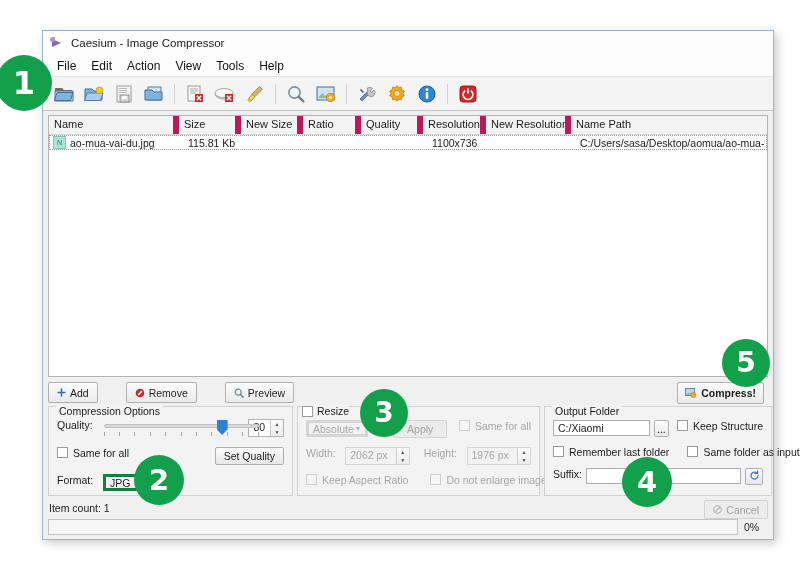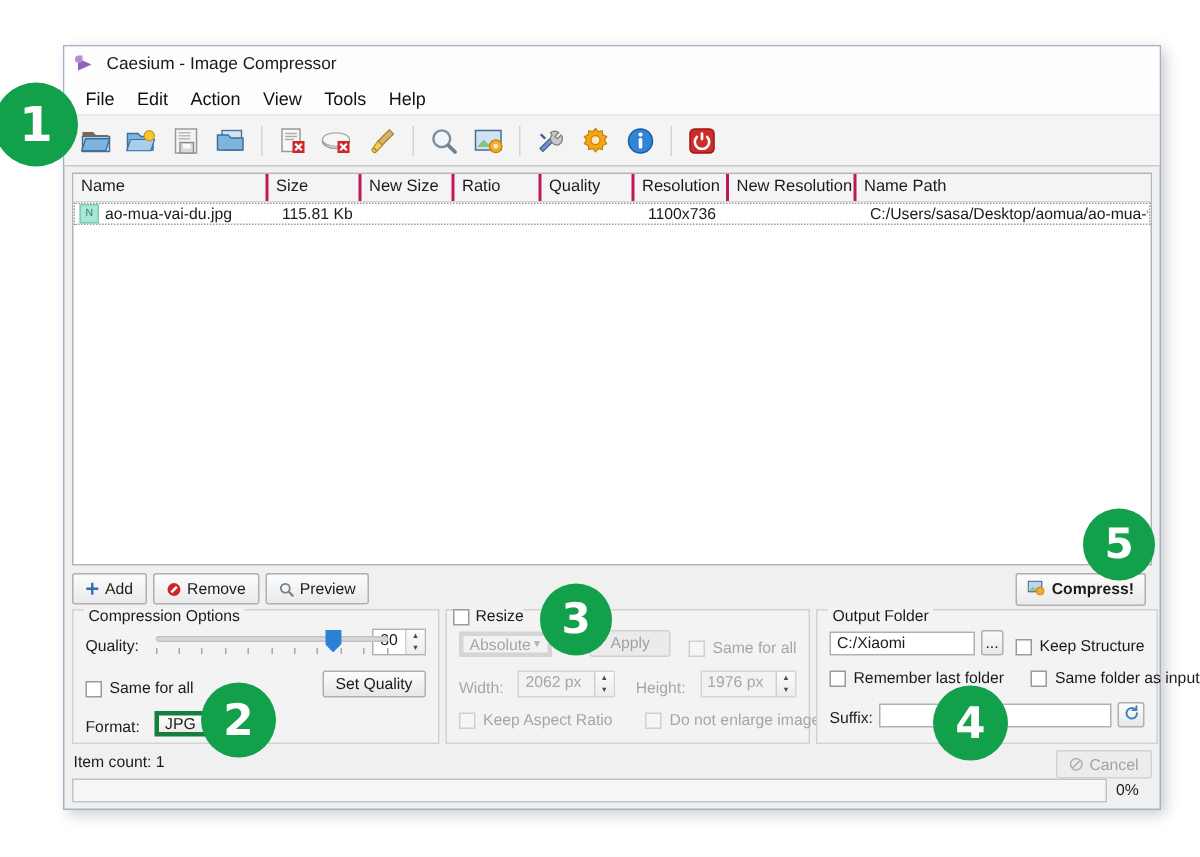--- a/index.html
+++ b/index.html
@@ -122,21 +122,21 @@
     display: flex;
     height: 18px;
     background: #f4f4f4;
     border-bottom: 1px solid #d6d6d6;
     flex: none;
   }
   .list-head .hc {
     font-size: 11px;
     color: #1b1b1b;
     padding: 2px 0 0 5px;
-    border-right: 2px solid #be185d;
+    border-right: 6px solid #be185d;
     box-sizing: border-box;
     overflow: hidden;
     white-space: nowrap;
   }
   .list-body { flex:1 1 auto; position:relative; }
   .row {
     display: flex;
     height: 15px;
     align-items: center;
     border: 1px dotted #9a9a9a;
@@ -160,23 +160,24 @@
     font-size: 7px;
     color:#2f7f6e;
     display:flex;align-items:center;justify-content:center;
   }
 
   
   .btnrow {
     height: 21px;
     margin: 5px 5px 0 5px;
     display: flex;
-    align-items: center;
+    align-items: flex-start;
     flex: none;
     position: relative;
+    gap: 24px;
   }
   .btn {
     height: 19px;
     border: 1px solid #b0b0b0;
     background: linear-gradient(#fcfcfc, #eaeaea);
     font-size: 10.5px;
     color: #1b1b1b;
     display: flex;
     align-items: center;
     padding: 0 8px;
@@ -214,21 +215,21 @@
     font-size: 10.5px;
     color: #1b1b1b;
     background: #f3f3f3;
     padding: 0 3px;
     transform: translateY(-1px);
   }
   .g1 { width: 245px; height: 90px; }
   .g2 { width: 243px; height: 90px; }
   .g3 { width: 228px; height: 90px; }
 
-  .frm-row { display:flex; align-items:flex-end; margin-bottom: 6px; }
+  .frm-row { display:flex; align-items:flex-start; margin-bottom: 6px; }
   .lbl { font-size:10.5px; color:#1b1b1b; white-space:nowrap; }
   .lbl.dis { color:#a6a6a6; }
 
   
   .slider {
     position: relative;
     width: 155px;
     height: 18px;
     margin-left: 6px;
   }

